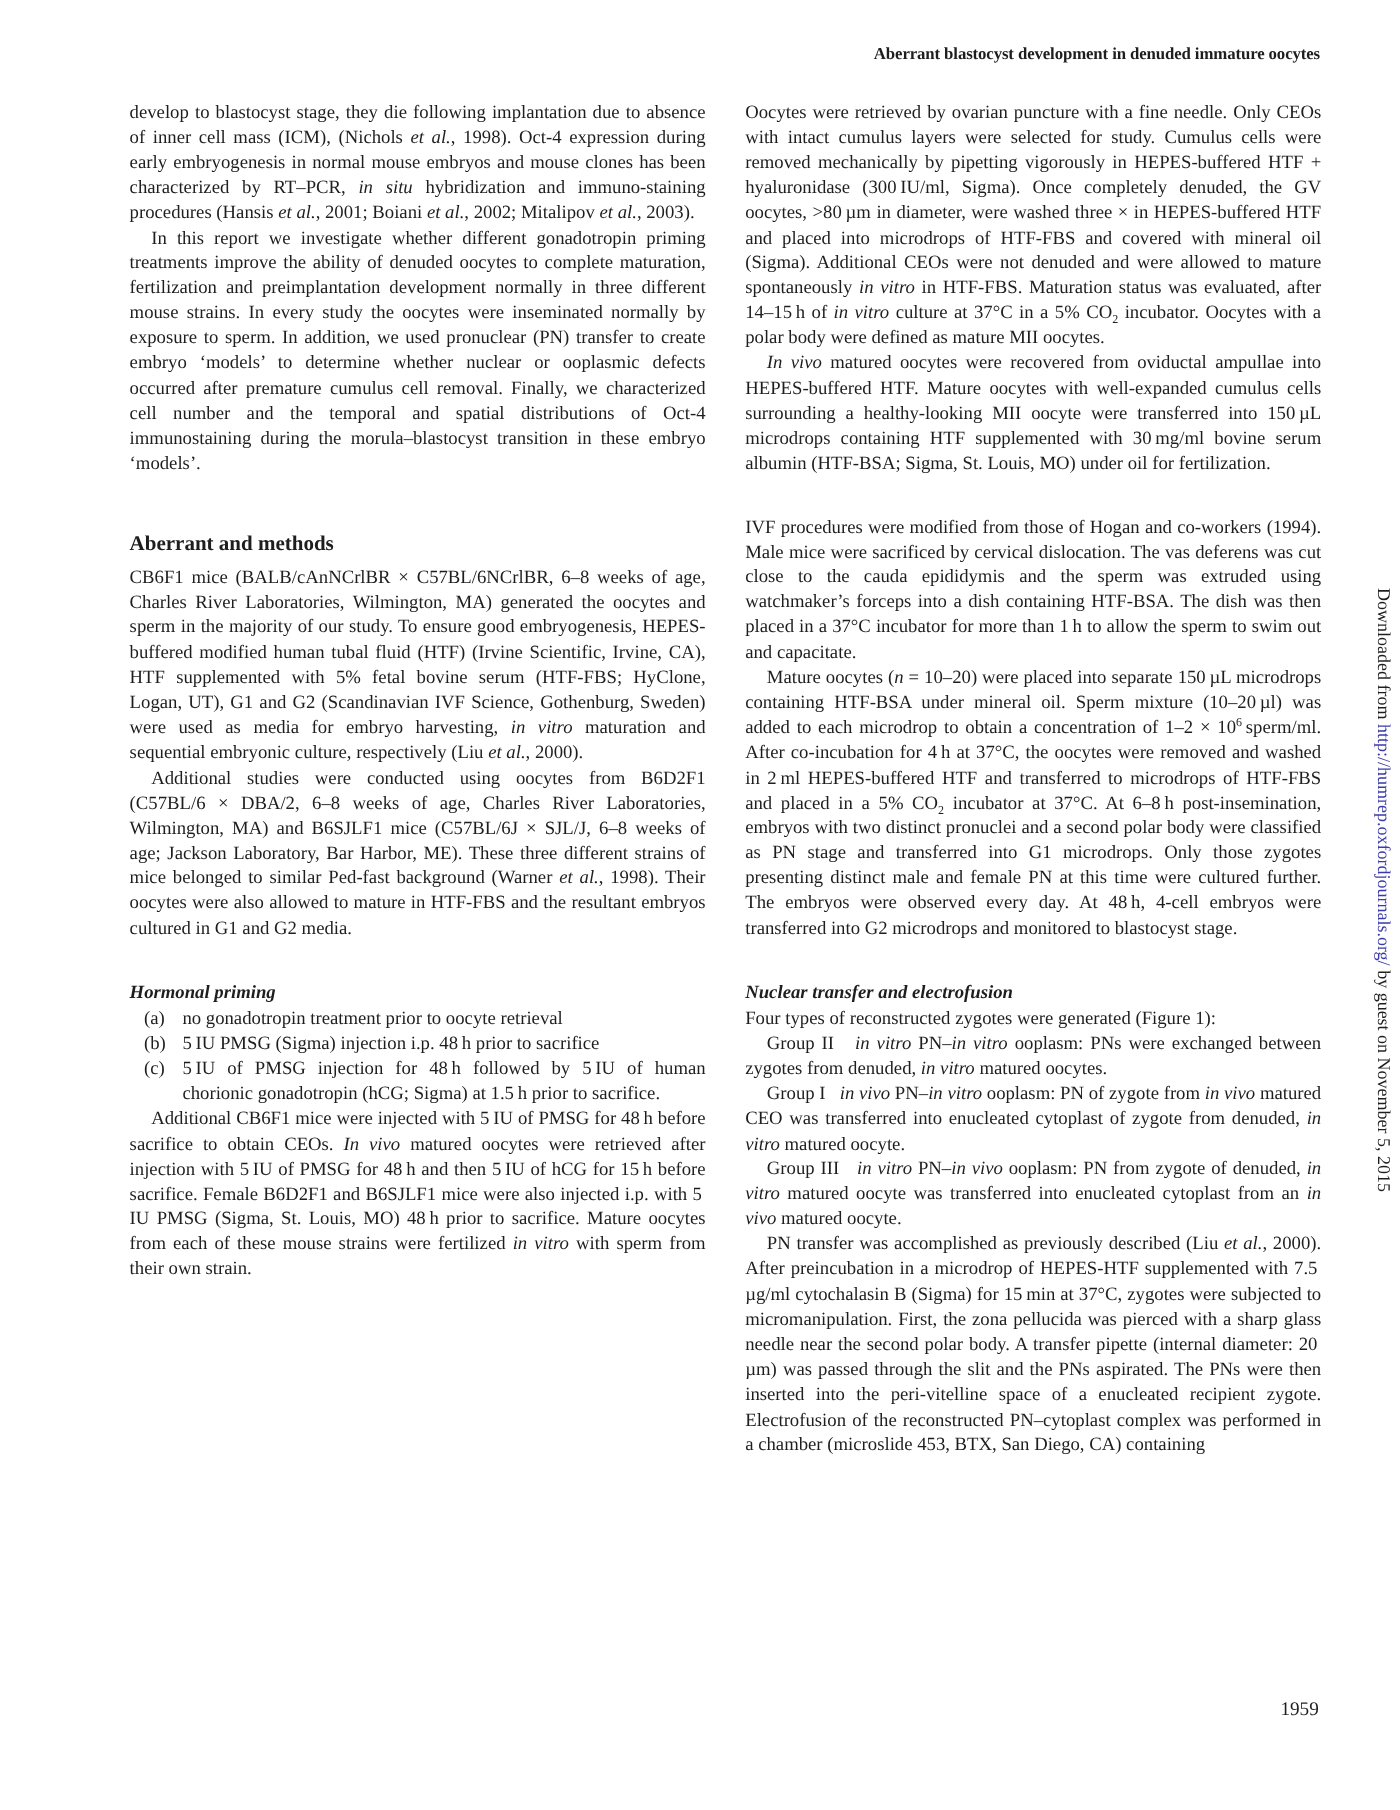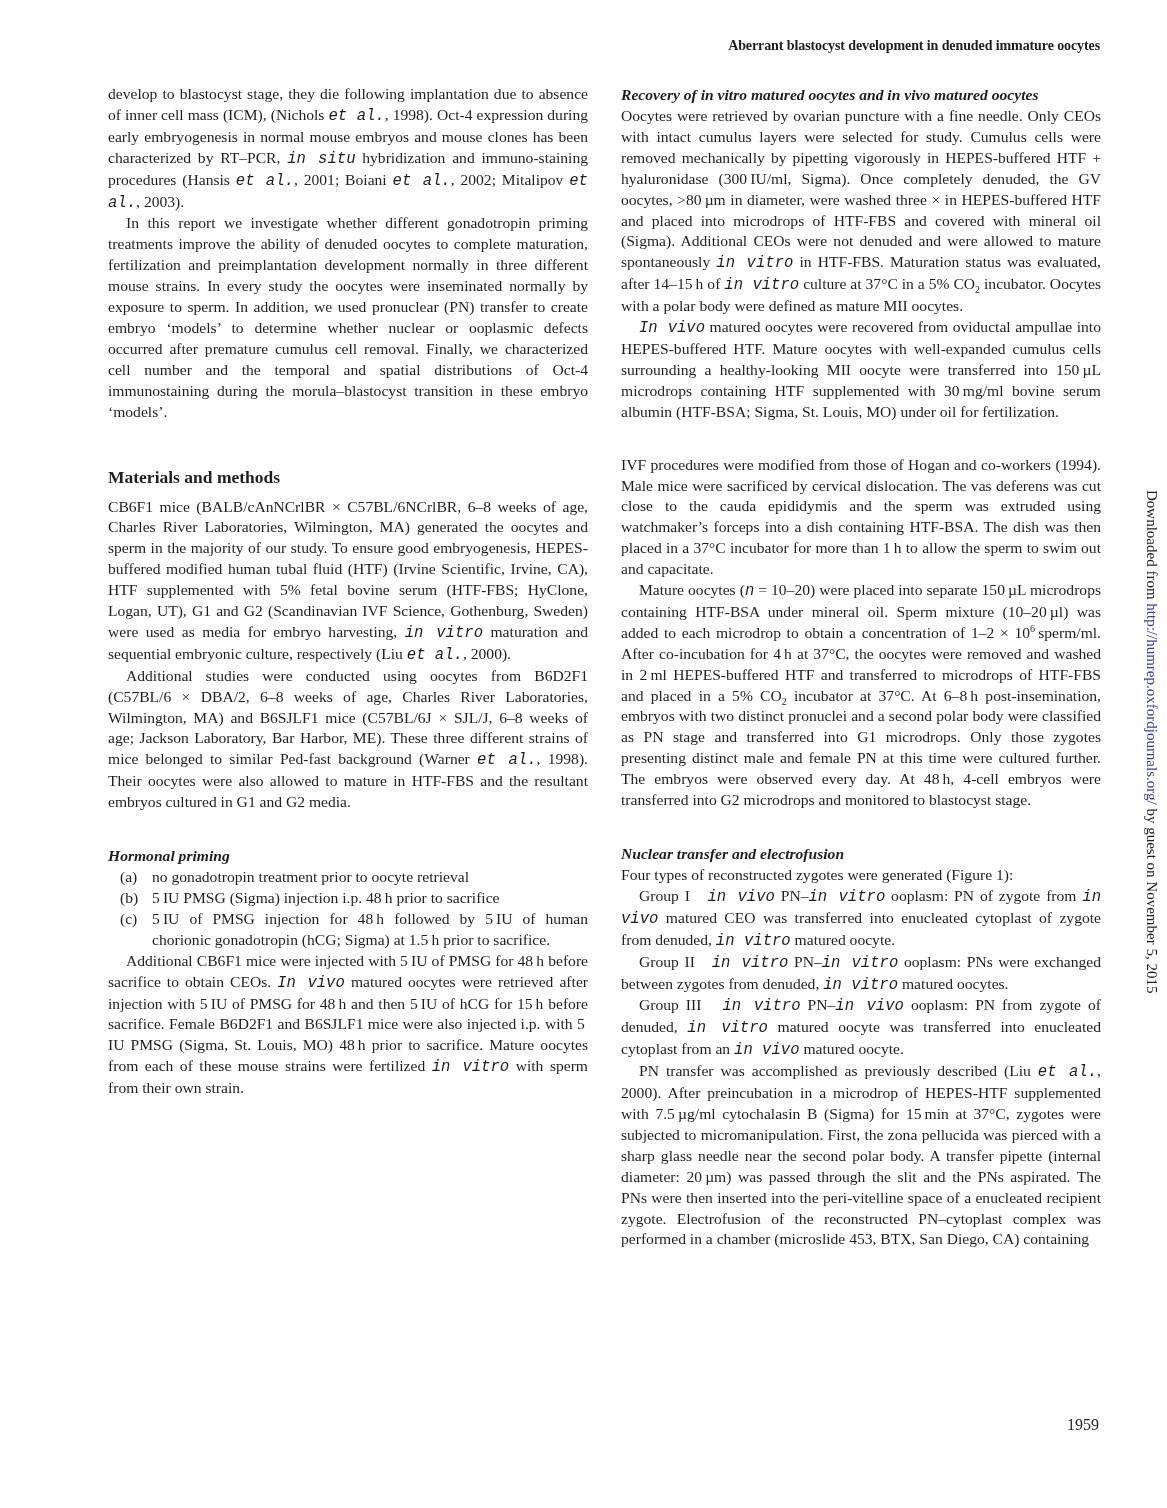--- a/index.html
+++ b/index.html
@@ -5,21 +5,21 @@
   html, body { margin:0; padding:0; background:#ffffff; }
   body { width:1167px; height:1508px; position:relative; overflow:hidden;
          font-family:"Liberation Serif","DejaVu Serif",serif; color:#1e1e1e; }
   .running-head { position:absolute; top:38px; right:67px; font-size:14px; font-weight:bold;
                   letter-spacing:-0.1px; }
   .col { position:absolute; top:84px; width:480px; font-size:15.6px; line-height:20.9px; }
   .col.left { left:108px; }
   .col.right { left:621px; }
   p { margin:0; text-align:justify; text-align-last:left; hyphens:manual; }
   p.indent { text-indent:18px; }
-  i { font-style:italic;font-family:Liberation Mono, monospace; }
+  i { font-style:italic; }
   h2 { margin:0; font-size:17.5px; font-weight:bold; line-height:24px; }
   h3 { margin:0; font-size:15.6px; font-weight:bold; font-style:italic; line-height:22px; }
   .gap-lg { height:42px; }
   .gap-md { height:32px; }
   .list { margin:0; padding:0; list-style:none; }
   .list li { display:flex; }
   .list .lab { width:32px; flex:0 0 32px; padding-left:12px; }
   .list .txt { flex:1; text-align:justify; text-align-last:left; }
   sub, sup { font-size:10px; line-height:0; }
   .page-number { position:absolute; top:1416px; right:68px; font-size:16px; }
@@ -31,21 +31,21 @@
 </head>
 <body>
 
 <div class="running-head">Aberrant blastocyst development in denuded immature oocytes</div>
 
 <div class="col left">
   <p><span>develop to blastocyst stage, they die following implantation due to absence of inner cell mass (ICM), (Nichols </span><i>et al.</i><span>, 1998). Oct-4 expression during early embryogenesis in normal mouse embryos and mouse clones has been characterized by RT–PCR, </span><i>in situ</i><span> hybridization and immuno-staining procedures (Hansis </span><i>et al.</i><span>, 2001; Boiani </span><i>et al.</i><span>, 2002; Mitalipov </span><i>et al.</i><span>, 2003).</span></p>
   <p class="indent">In this report we investigate whether different gonadotropin priming treatments improve the ability of denuded oocytes to complete maturation, fertilization and preimplantation development normally in three different mouse strains. In every study the oocytes were inseminated normally by exposure to sperm. In addition, we used pronuclear (PN) transfer to create embryo ‘models’ to determine whether nuclear or ooplasmic defects occurred after premature cumulus cell removal. Finally, we characterized cell number and the temporal and spatial distributions of Oct-4 immunostaining during the morula–blastocyst transition in these embryo ‘models’.</p>
 
   <div class="gap-lg"></div>
-  <h2>Materials and methods</h2>
+  <h2>Aberrant and methods</h2>
   <div style="height:8px"></div>
   <p><span>CB6F1 mice (BALB/cAnNCrlBR × C57BL/6NCrlBR, 6–8 weeks of age, Charles River Laboratories, Wilmington, MA) generated the oocytes and sperm in the majority of our study. To ensure good embryogenesis, HEPES-buffered modified human tubal fluid (HTF) (Irvine Scientific, Irvine, CA), HTF supplemented with 5% fetal bovine serum (HTF-FBS; HyClone, Logan, UT), G1 and G2 (Scandinavian IVF Science, Gothenburg, Sweden) were used as media for embryo harvesting, </span><i>in vitro</i><span> maturation and sequential embryonic culture, respectively (Liu </span><i>et al.</i><span>, 2000).</span></p>
   <p class="indent"><span>Additional studies were conducted using oocytes from B6D2F1 (C57BL/6 × DBA/2, 6–8 weeks of age, Charles River Laboratories, Wilmington, MA) and B6SJLF1 mice (C57BL/6J × SJL/J, 6–8 weeks of age; Jackson Laboratory, Bar Harbor, ME). These three different strains of mice belonged to similar Ped-fast background (Warner </span><i>et al.</i><span>, 1998). Their oocytes were also allowed to mature in HTF-FBS and the resultant embryos cultured in G1 and G2 media.</span></p>
 
   <div class="gap-md"></div>
   <h3>Hormonal priming</h3>
   <ul class="list">
     <li>
         <span class="lab">(a)</span>
         <span class="txt">no gonadotropin treatment prior to oocyte retrieval</span>
@@ -56,33 +56,32 @@
       </li>
     <li>
         <span class="lab">(c)</span>
         <span class="txt">5 IU of PMSG injection for 48 h followed by 5 IU of human chorionic gonadotropin (hCG; Sigma) at 1.5 h prior to sacrifice.</span>
       </li>
   </ul>
   <p class="indent"><span>Additional CB6F1 mice were injected with 5 IU of PMSG for 48 h before sacrifice to obtain CEOs. </span><i>In vivo</i><span> matured oocytes were retrieved after injection with 5 IU of PMSG for 48 h and then 5 IU of hCG for 15 h before sacrifice. Female B6D2F1 and B6SJLF1 mice were also injected i.p. with 5 IU PMSG (Sigma, St. Louis, MO) 48 h prior to sacrifice. Mature oocytes from each of these mouse strains were fertilized </span><i>in vitro</i><span> with sperm from their own strain.</span></p>
 </div>
 
 <div class="col right">
-  <h3>Recovery of in vitro matured oocytes and in vivo matured oocytes</h3>
   <p><span>Oocytes were retrieved by ovarian puncture with a fine needle. Only CEOs with intact cumulus layers were selected for study. Cumulus cells were removed mechanically by pipetting vigorously in HEPES-buffered HTF + hyaluronidase (300 IU/ml, Sigma). Once completely denuded, the GV oocytes, &gt;80 µm in diameter, were washed three × in HEPES-buffered HTF and placed into microdrops of HTF-FBS and covered with mineral oil (Sigma). Additional CEOs were not denuded and were allowed to mature spontaneously </span><i>in vitro</i><span> in HTF-FBS. Maturation status was evaluated, after 14–15 h of </span><i>in vitro</i><span> culture at 37°C in a 5% CO</span><sub>2</sub><span> incubator. Oocytes with a polar body were defined as mature MII oocytes.</span></p>
   <p class="indent"><i>In vivo</i><span> matured oocytes were recovered from oviductal ampullae into HEPES-buffered HTF. Mature oocytes with well-expanded cumulus cells surrounding a healthy-looking MII oocyte were transferred into 150 µL microdrops containing HTF supplemented with 30 mg/ml bovine serum albumin (HTF-BSA; Sigma, St. Louis, MO) under oil for fertilization.</span></p>
 
   <div class="gap-md"></div>
   <p>IVF procedures were modified from those of Hogan and co-workers (1994). Male mice were sacrificed by cervical dislocation. The vas deferens was cut close to the cauda epididymis and the sperm was extruded using watchmaker’s forceps into a dish containing HTF-BSA. The dish was then placed in a 37°C incubator for more than 1 h to allow the sperm to swim out and capacitate.</p>
   <p class="indent"><span>Mature oocytes (</span><i>n</i><span> = 10–20) were placed into separate 150 µL microdrops containing HTF-BSA under mineral oil. Sperm mixture (10–20 µl) was added to each microdrop to obtain a concentration of 1–2 × 10</span><sup>6</sup><span> sperm/ml. After co-incubation for 4 h at 37°C, the oocytes were removed and washed in 2 ml HEPES-buffered HTF and transferred to microdrops of HTF-FBS and placed in a 5% CO</span><sub>2</sub><span> incubator at 37°C. At 6–8 h post-insemination, embryos with two distinct pronuclei and a second polar body were classified as PN stage and transferred into G1 microdrops. Only those zygotes presenting distinct male and female PN at this time were cultured further. The embryos were observed every day. At 48 h, 4-cell embryos were transferred into G2 microdrops and monitored to blastocyst stage.</span></p>
 
   <div class="gap-md"></div>
   <h3>Nuclear transfer and electrofusion</h3>
   <p>Four types of reconstructed zygotes were generated (Figure 1):</p>
+  <p class="indent"><span>Group II</span>&nbsp;&nbsp; <i>in vitro</i><span> PN–</span><i>in vitro</i><span> ooplasm: PNs were exchanged between zygotes from denuded, </span><i>in vitro</i><span> matured oocytes.</span></p>
   <p class="indent"><span>Group I</span>&nbsp;&nbsp; <i>in vivo</i><span> PN–</span><i>in vitro</i><span> ooplasm: PN of zygote from </span><i>in vivo</i><span> matured CEO was transferred into enucleated cytoplast of zygote from denuded, </span><i>in vitro</i><span> matured oocyte.</span></p>
-  <p class="indent"><span>Group II</span>&nbsp;&nbsp; <i>in vitro</i><span> PN–</span><i>in vitro</i><span> ooplasm: PNs were exchanged between zygotes from denuded, </span><i>in vitro</i><span> matured oocytes.</span></p>
   <p class="indent"><span>Group III</span>&nbsp;&nbsp; <i>in vitro</i><span> PN–</span><i>in vivo</i><span> ooplasm: PN from zygote of denuded, </span><i>in vitro</i><span> matured oocyte was transferred into enucleated cytoplast from an </span><i>in vivo</i><span> matured oocyte.</span></p>
   <p class="indent"><span>PN transfer was accomplished as previously described (Liu </span><i>et al.</i><span>, 2000). After preincubation in a microdrop of HEPES-HTF supplemented with 7.5 µg/ml cytochalasin B (Sigma) for 15 min at 37°C, zygotes were subjected to micromanipulation. First, the zona pellucida was pierced with a sharp glass needle near the second polar body. A transfer pipette (internal diameter: 20 µm) was passed through the slit and the PNs aspirated. The PNs were then inserted into the peri-vitelline space of a enucleated recipient zygote. Electrofusion of the reconstructed PN–cytoplast complex was performed in a chamber (microslide 453, BTX, San Diego, CA) containing</span></p>
 </div>
 
 <div class="page-number">1959</div>
 
 <div class="side-stamp">
   <span class="inner"><span>Downloaded from </span><span class="link">http://humrep.oxfordjournals.org/</span><span> by guest on November 5, 2015</span></span>
 </div>
 

